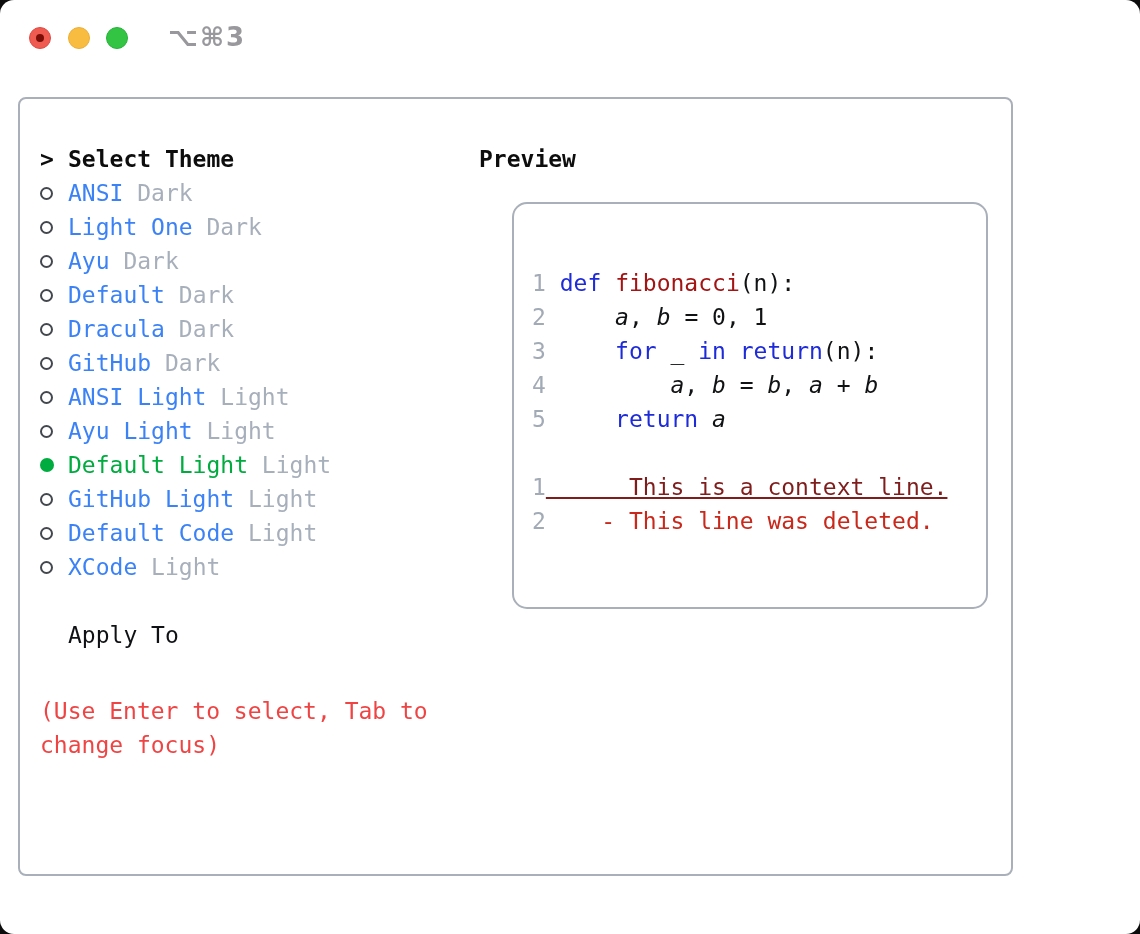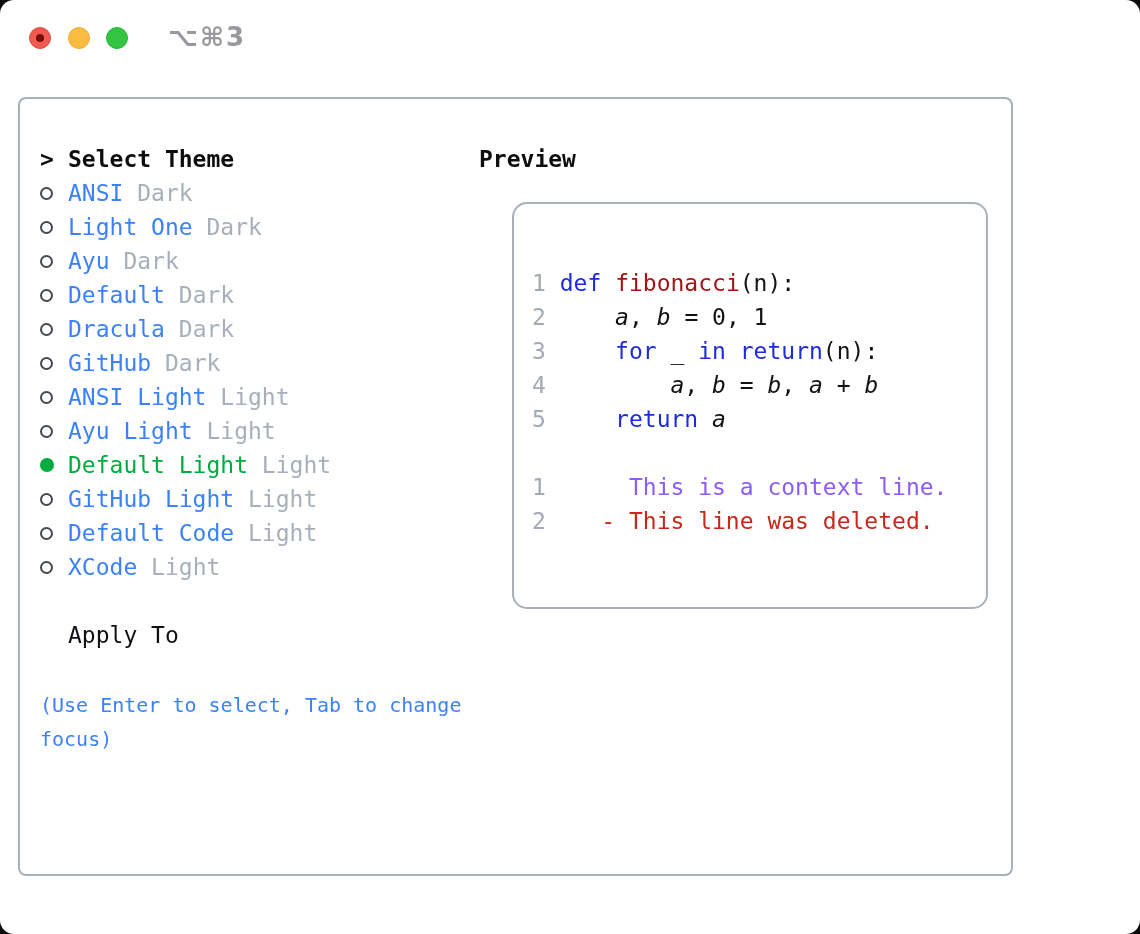--- a/index.html
+++ b/index.html
@@ -30,35 +30,35 @@
   .left-col{position:absolute;left:20px;top:43px;width:448px;}
   .hdr-prefix{display:inline-block;width:28px;color:#0d0d0d;font-weight:bold;}
   .section-title{color:#0d0d0d;font-weight:bold;}
   .plain-title{color:#101114;padding-left:28px;}
   .bullet{width:13px;height:13px;border-radius:50%;box-sizing:border-box;
           border:2px solid #43474e;margin-right:15px;flex:0 0 13px;}
   .bullet.sel{border:none;background:#00ab3f;width:14px;height:14px;flex:0 0 14px;margin-right:14px;}
   .item-name{color:#3b82f6;white-space:pre;}
   .item-name.sel{color:#00ab3f;}
   .item-variant{color:#a7afbb;white-space:pre;}
-  .help{color:#3b82f6;font-size:20px;line-height:34px;width:440px;margin-top:2px;}
+  .help{color:#ef4444;font-size:23px;line-height:34px;width:440px;margin-top:8px;}
   
   .preview-title{position:absolute;left:459px;top:43px;}
   .preview-box{
     position:absolute;left:492px;top:103px;width:476px;height:407px;
     border:2px solid #a9b0ba;border-radius:15px;box-sizing:border-box;
     padding:62px 0 0 18px;overflow:hidden;background:#fff;
   }
   .code-line{height:34px;font-size:23px;white-space:pre;line-height:34px;}
   .ln{color:#a2aab6;}
   .seg-p{color:#111214;}
   .seg-k{color:#1e2bd8;}
   .seg-f{color:#a31414;}
   .seg-v{color:#111214;font-style:italic;}
-  .seg-ctx{color:#8b5cf6;}
+  .seg-ctx{color:#7f1d1d;text-decoration:underline;}
   .seg-del{color:#c9281b;}
   .seg-add{color:#00c41e;}
 </style>
 </head>
 <body>
 
 <div class="screen">
 
   <div class="titlebar">
     <div class="tl tl-close"></div>

